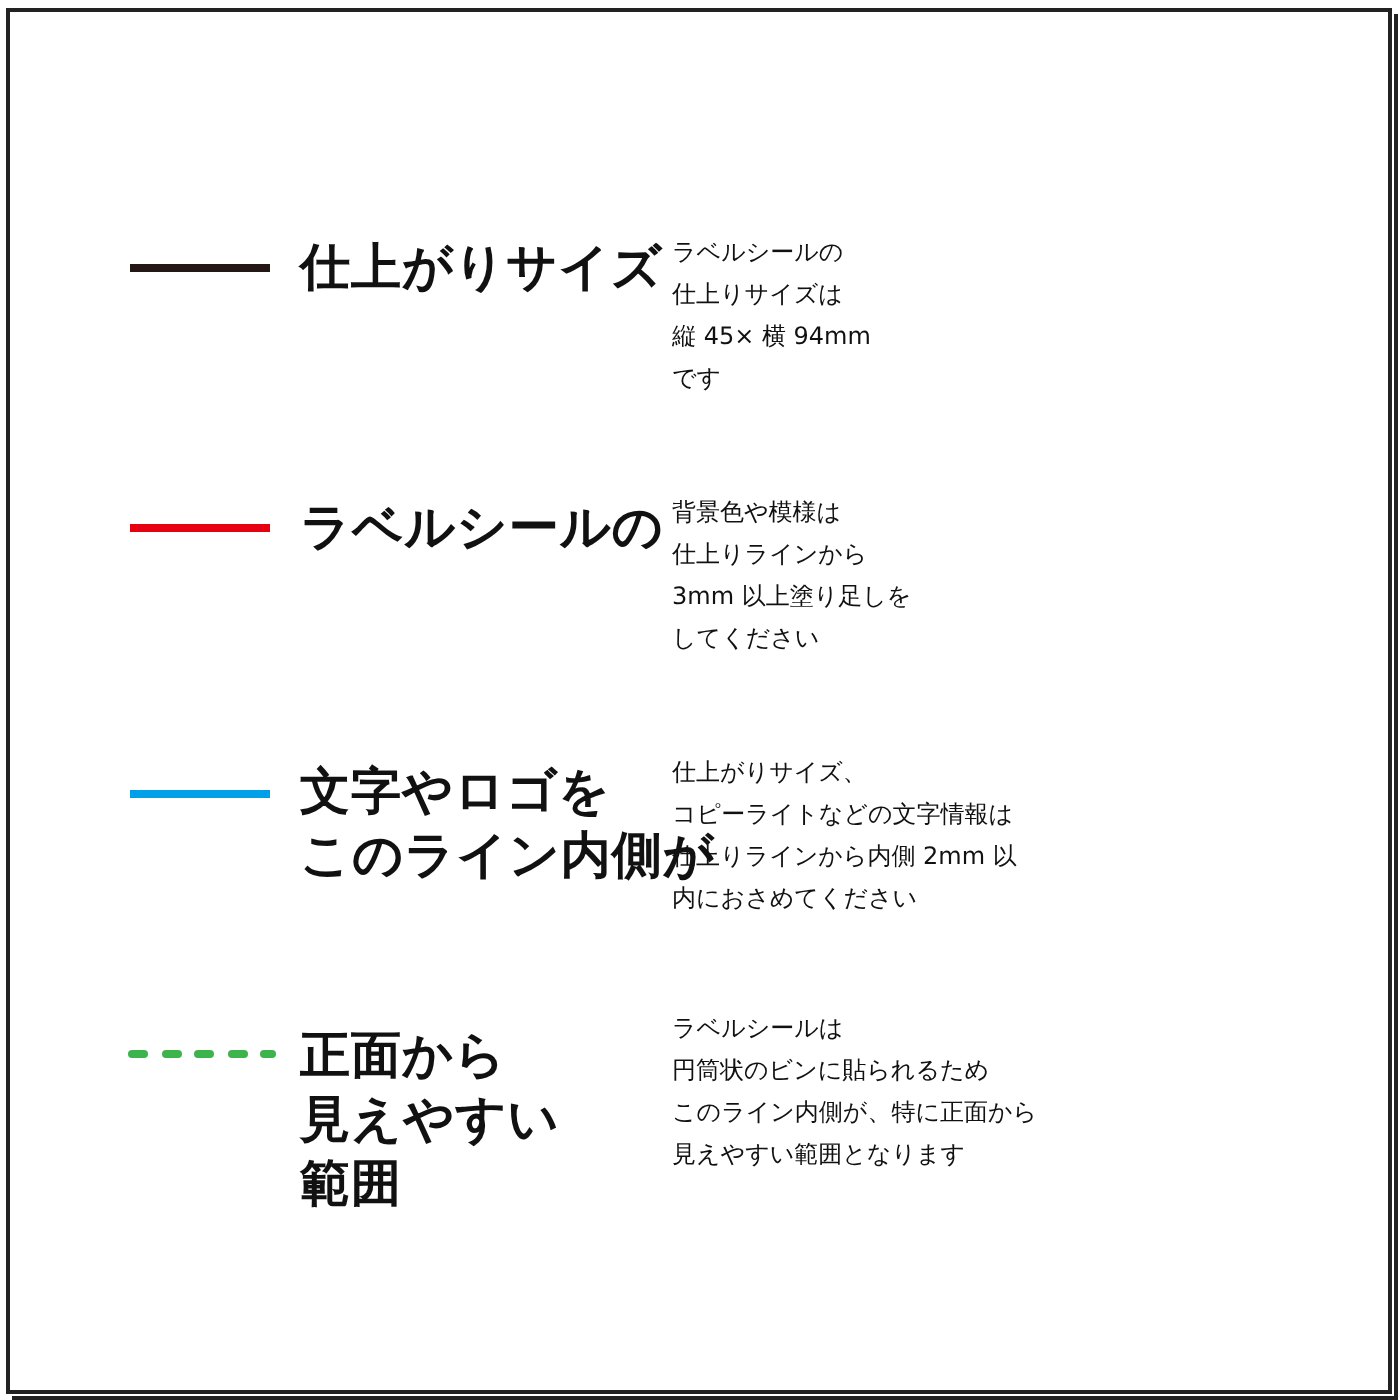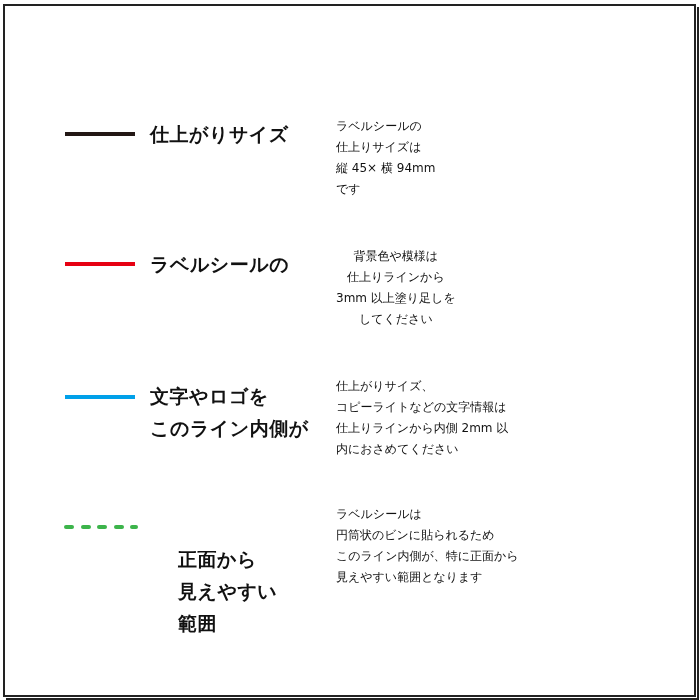--- a/index.html
+++ b/index.html
@@ -19,21 +19,21 @@
     .legend-dashed {
       position: absolute; left: 64px; width: 74px; height: 4px;
       display: flex; justify-content: space-between; align-items: center;
     }
     .legend-dashed span {
       display: block; width: 10px; height: 4px; border-radius: 2px;
     }
     .legend-dashed span:last-child { width: 8px; }
     .label {
       position: absolute; left: 150px;
-      font-size: 19px; font-weight: bold; line-height: 32px; letter-spacing: 0.5px;
+      font-size: 25px; font-weight: bold; line-height: 32px; letter-spacing: 0.5px;
       white-space: pre;
     }
     .desc {
       position: absolute; left: 336px;
       font-size: 12px; font-weight: normal; line-height: 21px;
       white-space: pre;
     }
   </style>
 </head>
 <body>
@@ -42,39 +42,39 @@
 
 <div class="legend-line" style="top: 132px; background: rgb(35, 24, 21);"></div>
 <div class="label" style="top:118px;">仕上がりサイズ</div>
 <div class="desc" style="top:116px;">ラベルシールの
 仕上りサイズは
 縦 45× 横 94mm
 です</div>
 
 <div class="legend-line" style="top: 262px; background: rgb(230, 0, 18);"></div>
 <div class="label" style="top:248px;">ラベルシールの</div>
-<div class="desc" style="top:246px;text-align:center;">背景色や模様は
+<div class="desc" style="top:246px;">背景色や模様は
 仕上りラインから
 3mm 以上塗り足しを
 してください</div>
 
 <div class="legend-line" style="top: 395px; background: rgb(0, 160, 233);"></div>
 <div class="label" style="top:380px;">文字やロゴを
 このライン内側が</div>
 <div class="desc" style="top:376px;">仕上がりサイズ、
 コピーライトなどの文字情報は
 仕上りラインから内側 2mm 以
 内におさめてください</div>
 
 <div class="legend-dashed" style="top:525px;">
   <span style="background: rgb(60, 180, 75);"></span>
   <span style="background: rgb(60, 180, 75);"></span>
   <span style="background: rgb(60, 180, 75);"></span>
   <span style="background: rgb(60, 180, 75);"></span>
   <span style="background: rgb(60, 180, 75);"></span>
 </div>
-<div class="label" style="top:543px;margin-left:28px;">正面から
+<div class="label" style="top:512px;">正面から
 見えやすい
 範囲</div>
 <div class="desc" style="top:504px;">ラベルシールは
 円筒状のビンに貼られるため
 このライン内側が、特に正面から
 見えやすい範囲となります</div>
 
 </body></html>

